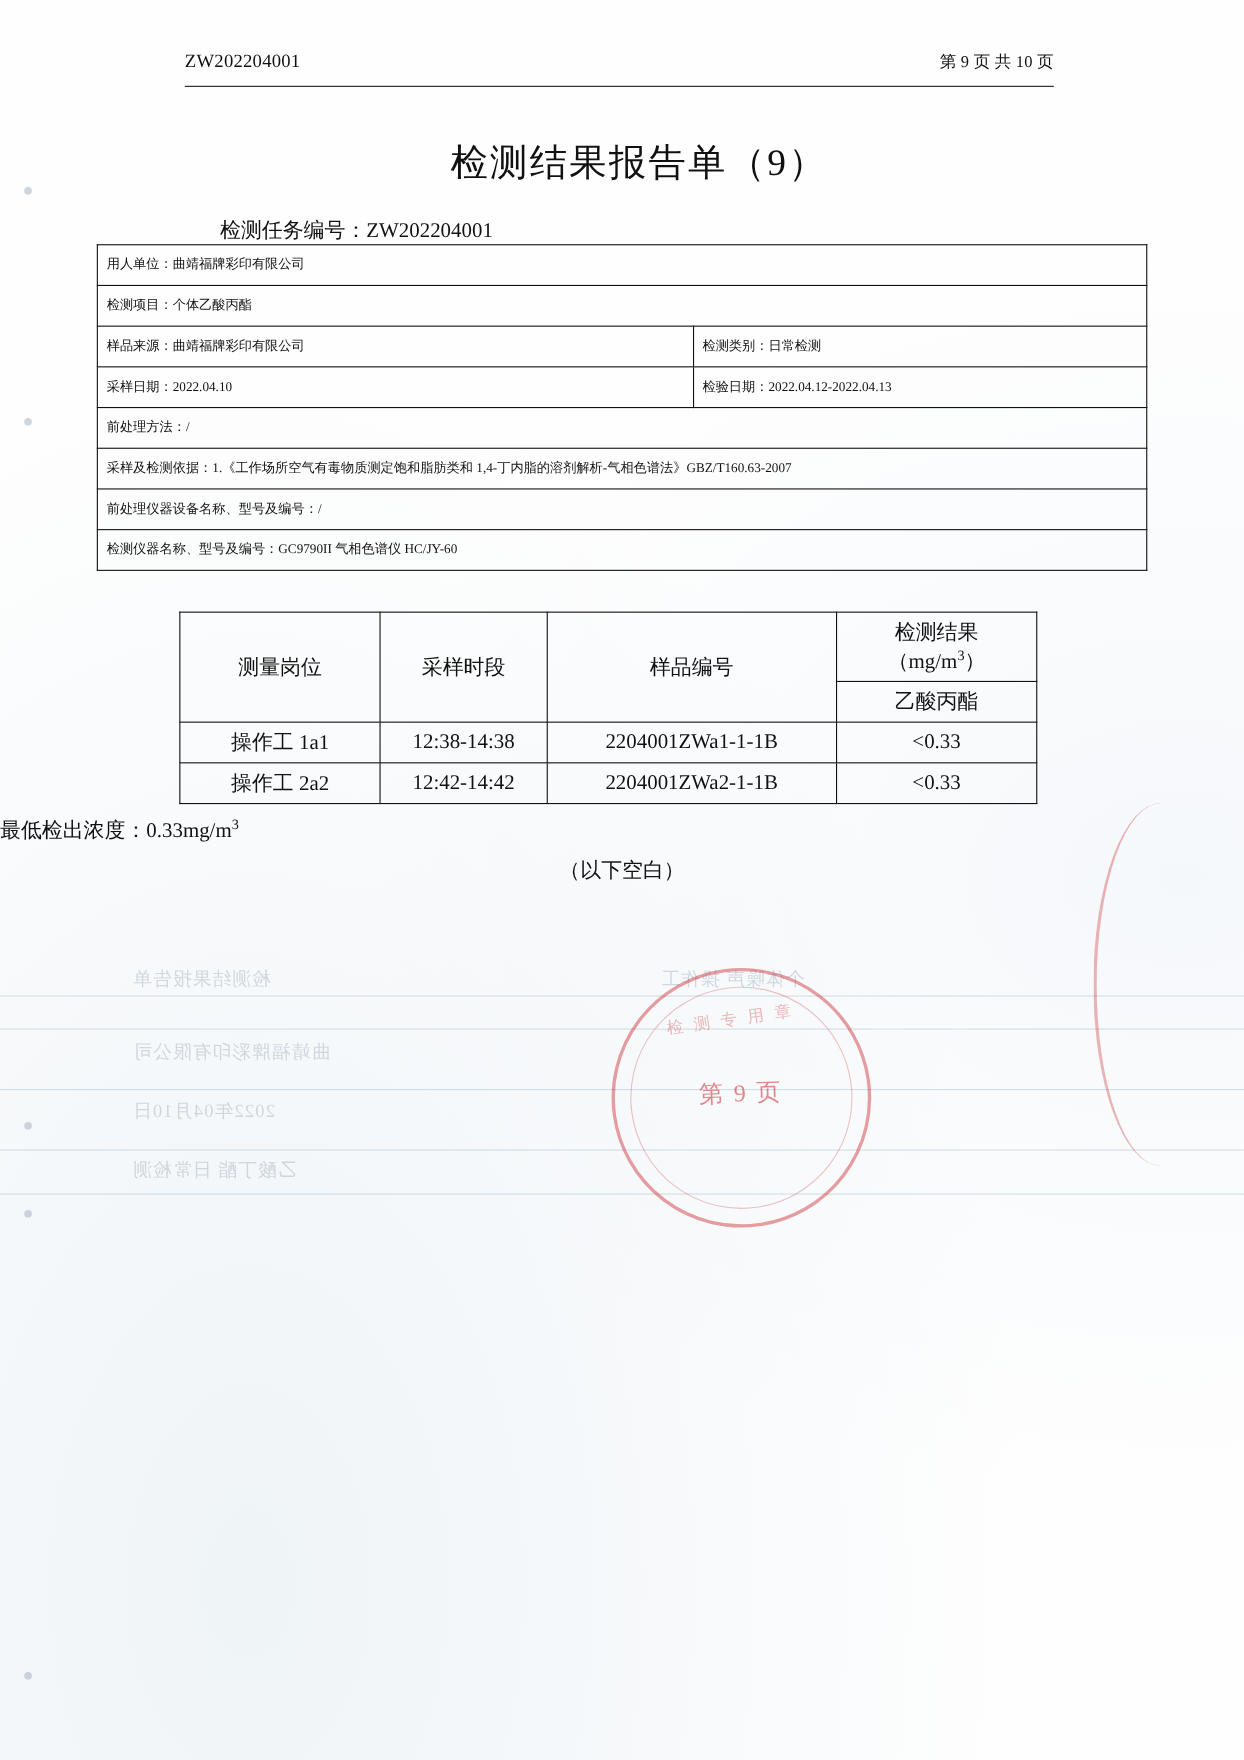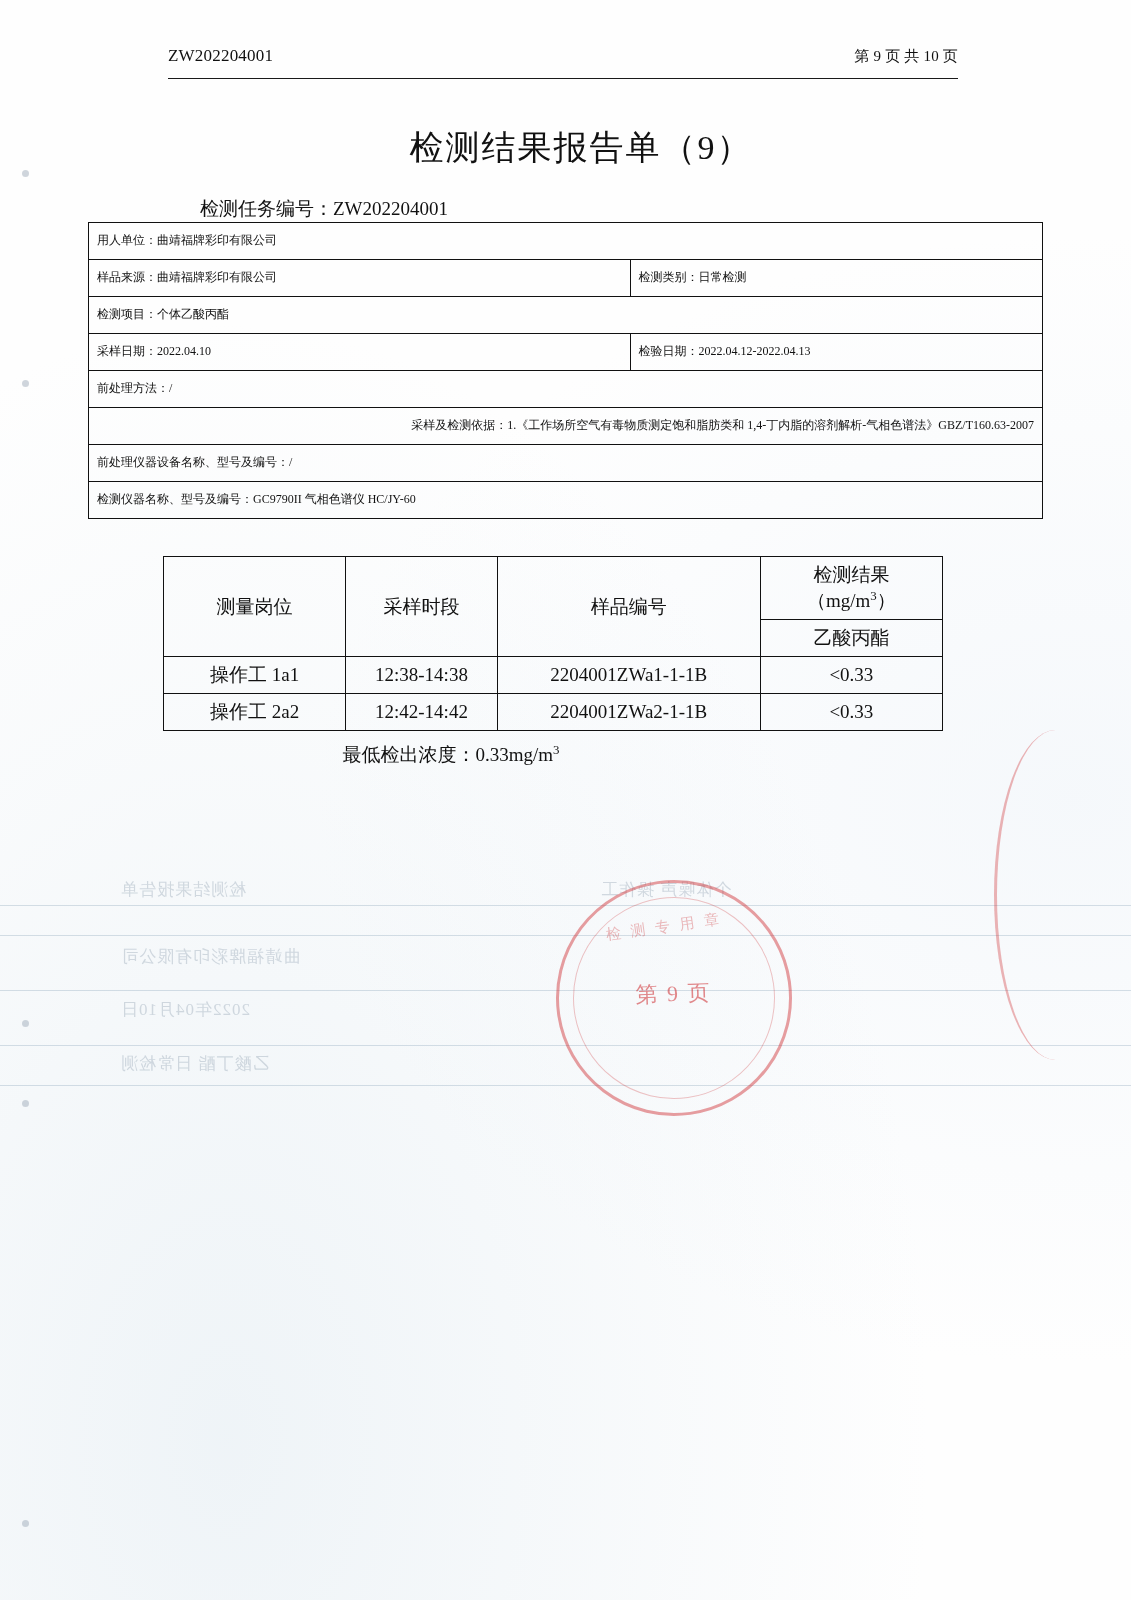--- a/index.html
+++ b/index.html
@@ -87,21 +87,21 @@
   }
   .info-table td {
     border: 1px solid #111;
     padding: 4px 8px 5px 8px;
     vertical-align: middle;
     line-height: 1.35;
     height: 27px;
   }
   .info-table td.left { width: 545px; }
   .info-table td.right { width: 410px; }
-  .wrap-cell { line-height: 1.4; padding-top: 3px; padding-bottom: 4px; text-align: right; }
+  .wrap-cell { line-height: 1.4; padding-top: 3px; padding-bottom: 4px; }
 
   
   .res-table {
     position: absolute;
     top: 556px;
     left: 163px;
     width: 780px;
     font-size: 19px;
     text-align: center;
   }
@@ -118,21 +118,20 @@
   .res-head-1 { height: 56px; }
   .res-head-2 { height: 34px; }
   .res-row { height: 36px; }
   sup { font-size: 0.68em; vertical-align: super; }
 
   .note-min {
     position: absolute;
     top: 742px;
     left: 0;
     width: 902px;
-    text-align: center;
     font-size: 19px;
   }
   .note-blank {
     position: absolute;
     top: 778px;
     left: 0;
     width: 1131px;
     text-align: center;
     font-size: 19px;
   }
@@ -242,25 +241,25 @@
   <div class="title">检测结果报告单（9）</div>
 
   <div class="task-no">检测任务编号：ZW202204001</div>
 
   <table class="info-table">
     <tbody>
         <tr>
       <td class="left" colspan="2">用人单位：曲靖福牌彩印有限公司</td>
     </tr>
     <tr>
+      <td class="left" colspan="2">检测项目：个体乙酸丙酯</td>
+    </tr>
+    <tr>
       <td class="left">样品来源：曲靖福牌彩印有限公司</td>
       <td class="right">检测类别：日常检测</td>
-    </tr>
-    <tr>
-      <td class="left" colspan="2">检测项目：个体乙酸丙酯</td>
     </tr>
     <tr>
       <td class="left">采样日期：2022.04.10</td>
       <td class="right">检验日期：2022.04.12-2022.04.13</td>
     </tr>
     <tr>
       <td class="left" colspan="2">前处理方法：/</td>
     </tr>
     <tr>
       <td class="left wrap-cell" colspan="2">采样及检测依据：1.《工作场所空气有毒物质测定饱和脂肪类和 1,4-丁内脂的溶剂解析-气相色谱法》GBZ/T160.63-2007</td>
@@ -299,20 +298,21 @@
       <td>12:42-14:42</td>
       <td>2204001ZWa2-1-1B</td>
       <td>&lt;0.33</td>
     </tr>
   </tbody>
     </table>
 
   <div class="note-min">
     <span>最低检出浓度：</span><span>0.33mg/m</span><sup>3</sup>
   </div>
+  <div class="note-blank">（以下空白）</div>
 
   <div class="stamp">
     <div class="stamp-inner"></div>
     <div class="stamp-arc">检 测 专 用 章</div>
     <div class="stamp-text">第 9 页</div>
   </div>
   <div class="stamp-edge"></div>
 </div>
 
 </body></html>

